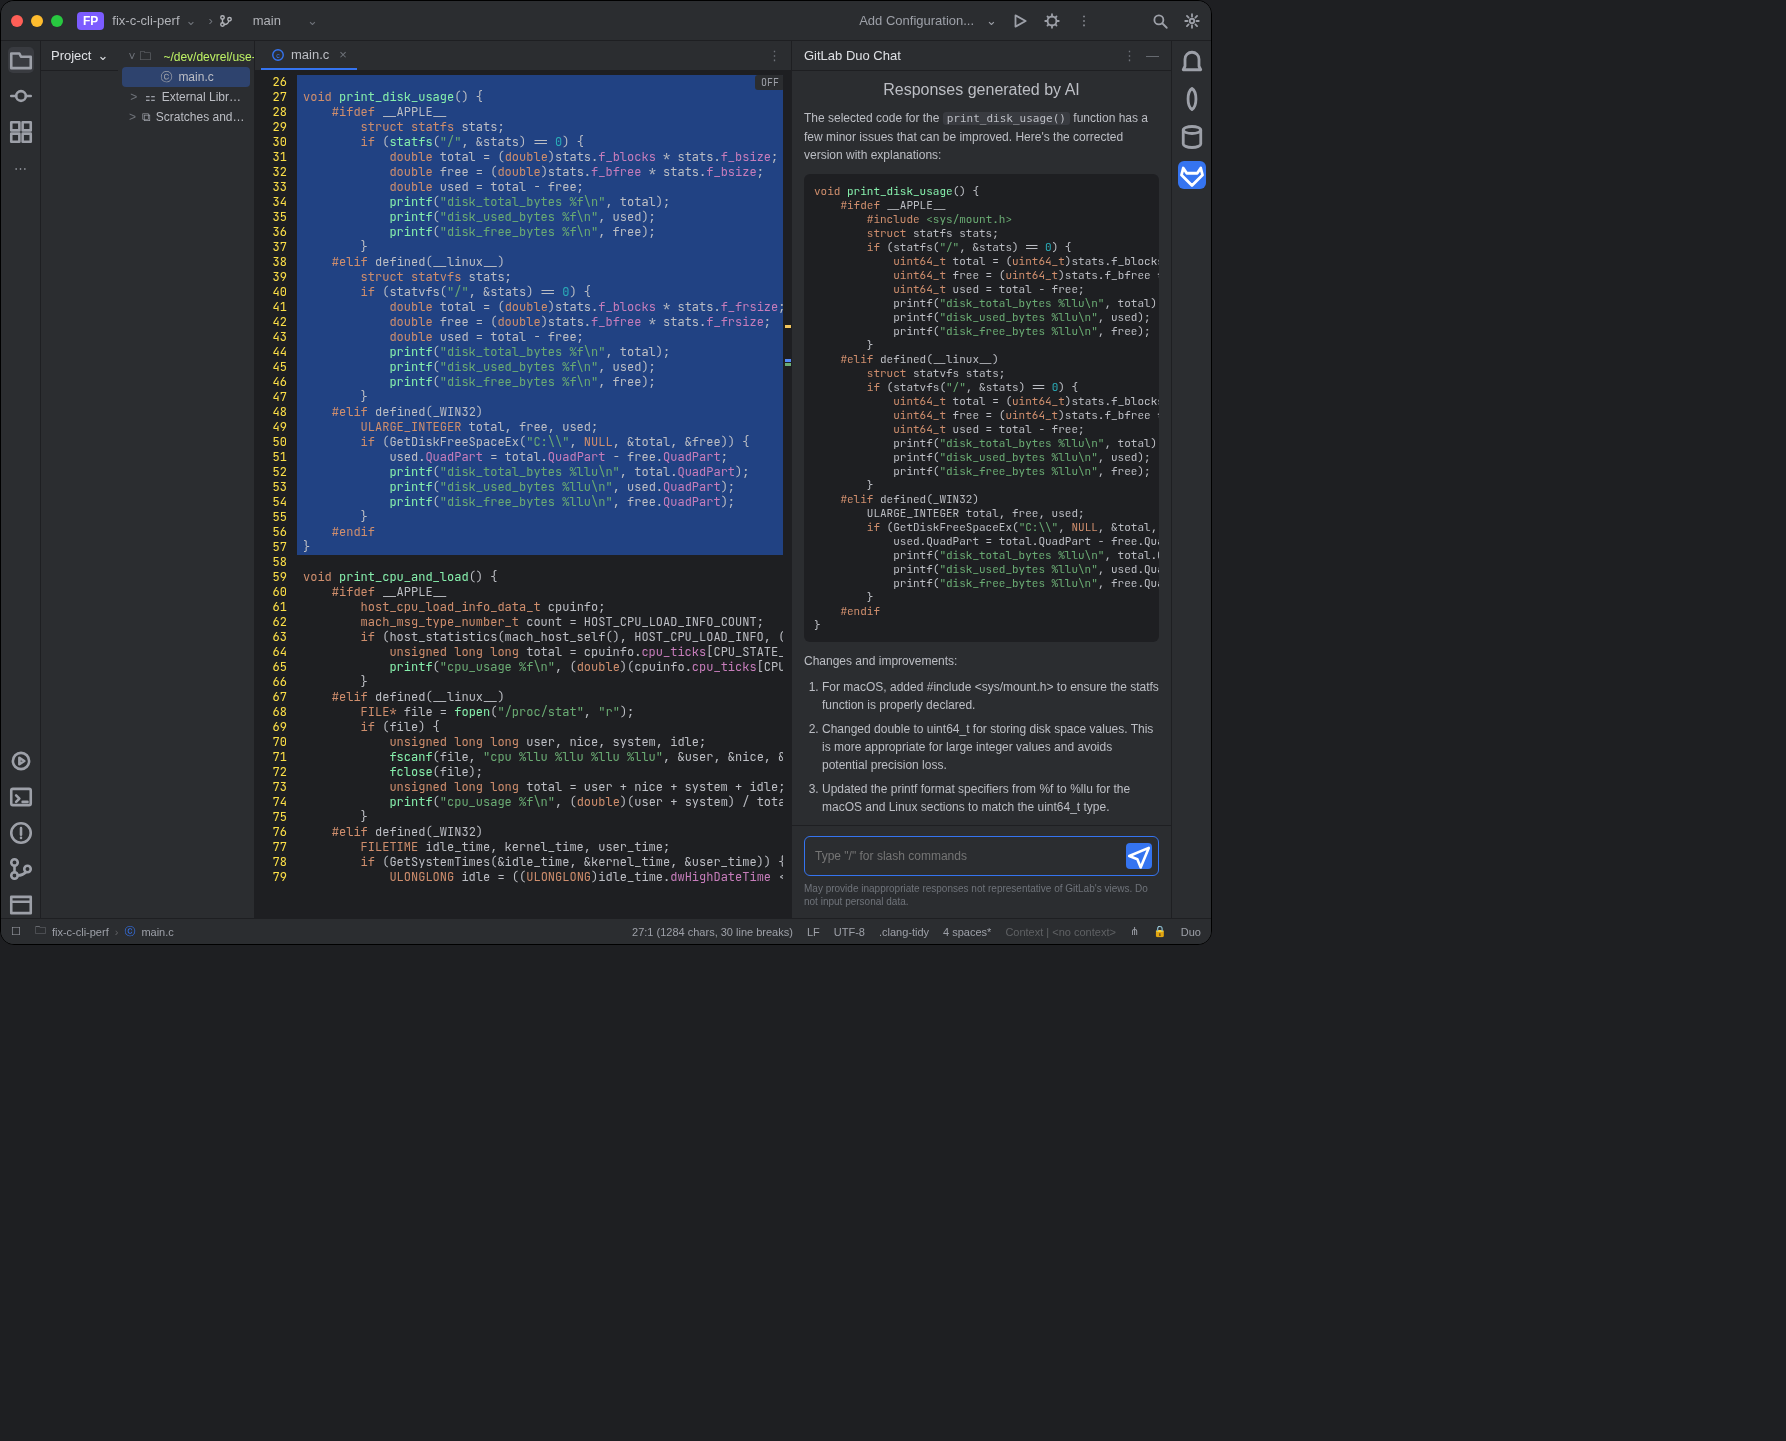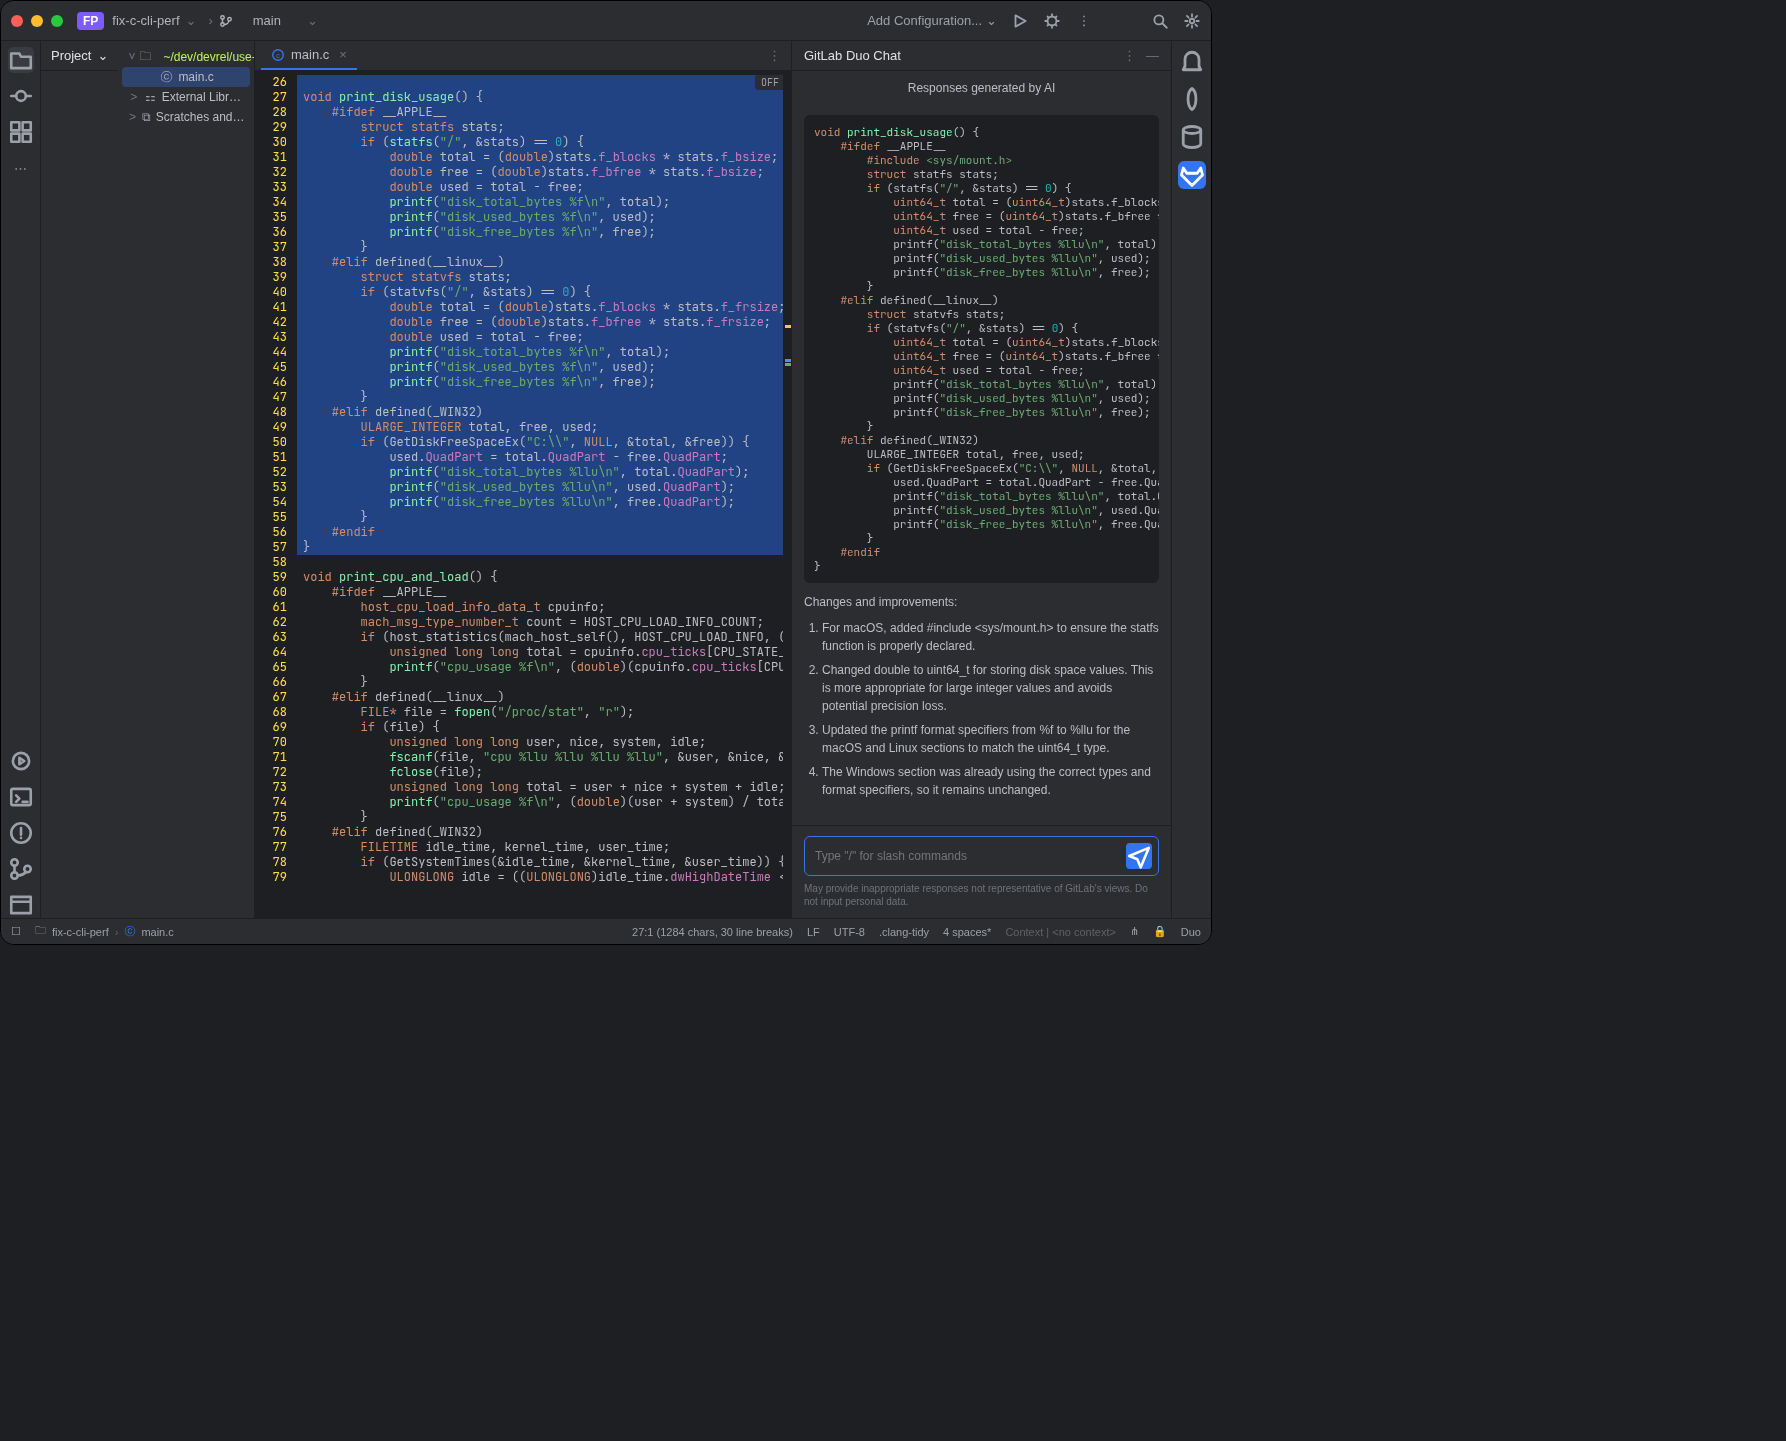--- a/index.html
+++ b/index.html
@@ -8,21 +8,21 @@
 .titlebar { height:40px; background:#2b2d30; display:flex; align-items:center; padding:0 10px; border-bottom:1px solid #1e1f22; }
 .traffic { display:flex; gap:8px; margin-right:14px; }
 .dot { width:12px; height:12px; border-radius:50%; }
 .dot.r{background:#ff5f57}.dot.y{background:#febc2e}.dot.g{background:#28c840}
 .pbadge{background:#7c5cff;color:#fff;padding:2px 6px;border-radius:4px;font-size:12px;font-weight:600;margin-right:8px}
 .titlebar .name{color:#b1b3b8}
 .titlebar .chev{color:#6f737a;margin:0 6px}
 .vcs{display:flex;align-items:center;gap:20px;color:#b1b3b8}
 .vcs svg{width:14px;height:14px}
 .tb-right{margin-left:auto;display:flex;align-items:center;gap:14px;color:#9da0a8}
-.tb-btn{display:flex;align-items:flex-start;gap:4px;cursor:pointer}
+.tb-btn{display:flex;align-items:flex-start;gap:12px;cursor:pointer}
 .tb-icon{width:18px;height:18px;display:flex;align-items:center;justify-content:center;color:#9da0a8}
 .body{flex:1;display:flex;min-height:0}
 .strip{width:40px;background:#2b2d30;border-right:1px solid #1e1f22;display:flex;flex-direction:column;align-items:center;padding-top:6px;gap:10px}
 .strip .ic{width:26px;height:26px;display:flex;align-items:center;justify-content:center;border-radius:5px;color:#9da0a8;cursor:pointer}
 .strip .ic.active{background:#393b40}
 .strip .spacer{flex:1}
 .projectpane{width:214px;background:#2b2d30;border-right:1px solid #1e1f22;display:flex;}
 .pp-head{height:30px;display:flex;align-items:center;padding:0 10px;color:#dfe1e5;font-weight:500;gap:6px;border-bottom:1px solid #1e1f22}
 .tree{padding:6px 4px;font-size:12px;color:#bcbec4;overflow:hidden}
 .trow{display:flex;align-items:center;height:20px;gap:4px;padding:0 4px;border-radius:4px;white-space:nowrap}
@@ -42,21 +42,21 @@
 .codebody{flex:1;padding:4px 0;overflow:hidden;line-height:15px;white-space:pre}
 .codebody .ln{padding-left:6px}
 .codebody .sel{background:#214283}
 .offbadge{position:absolute;top:4px;right:6px;font-size:10px;color:#9da0a8;background:#2b2d30;padding:1px 6px;border-radius:3px}
 .minimap{position:absolute;top:0;right:0;bottom:0;width:8px;background:#1e1f22}
 .minimap .mk{position:absolute;right:0;width:6px;height:3px}
 .kw{color:#cf8e6d}.ty{color:#cf8e6d}.fn{color:#86efac}.st{color:#6aab73}.nu{color:#2aacb8}.pp{color:#cf8e6d}.va{color:#bcbec4}.fl{color:#c77dbb}
 .chat{width:380px;background:#2b2d30;border-left:1px solid #1e1f22;display:flex;flex-direction:column}
 .chat-head{height:30px;display:flex;align-items:center;padding:0 12px;border-bottom:1px solid #1e1f22;gap:10px}
 .chat-head .title{flex:1;color:#dfe1e5;font-weight:500}
-.chat-sub{text-align:center;color:#bcbec4;padding:10px 0;font-size:12px}
+.chat-sub{text-align:center;color:#bcbec4;padding:10px 0;font-size:16px}
 .chat-body{flex:1;overflow:auto;padding:0 12px}
 .chat-text{font-size:12px;line-height:1.5;color:#bcbec4}
 .chat-text .tag{background:#393b40;padding:0 4px;border-radius:3px;font-family:monospace;font-size:11px}
 .chat-code{background:#1e1f22;border-radius:6px;padding:10px;margin:10px 0;font-family:"JetBrains Mono",Menlo,monospace;font-size:11px;line-height:14px;white-space:pre;overflow-x:auto;color:#bcbec4}
 .chat-list{margin:8px 0 8px 18px;font-size:12px;line-height:1.5}
 .chat-list li{margin-bottom:6px}
 .chat-input{padding:10px 12px;border-top:1px solid #1e1f22}
 .chat-input .field{display:flex;align-items:center;border:1px solid #3574f0;border-radius:6px;padding:6px 6px 6px 10px;background:#2b2d30}
 .chat-input input{flex:1;background:transparent;border:none;outline:none;color:#bcbec4;font-size:12px}
 .chat-input .send{width:26px;height:26px;background:#3574f0;border-radius:4px;display:flex;align-items:center;justify-content:center;color:#fff}
@@ -293,20 +293,21 @@
   </div>
 
   <div class="chat">
     <div class="chat-head">
       <span class="title">GitLab Duo Chat</span>
       <span style="color:#6f737a">⋮</span>
       <span style="color:#6f737a">—</span>
     </div>
     <div class="chat-sub">Responses generated by AI</div>
     <div class="chat-body">
+      <p class="chat-text"><span>The selected code for the </span><span class="tag">print_disk_usage()</span><span> function has a few minor issues that can be improved. Here's the corrected version with explanations:</span></p>
       <div class="chat-code" id="chatcode"><span class="kw">void</span> <span class="fn">print_disk_usage</span>() {
     <span class="pp">#ifdef</span> __APPLE__
         <span class="pp">#include</span> <span class="st">&lt;sys/mount.h&gt;</span>
         <span class="kw">struct</span> statfs stats;
         <span class="kw">if</span> (statfs(<span class="st">"/"</span>, &amp;stats) == <span class="nu">0</span>) {
             <span class="ty">uint64_t</span> total = (<span class="ty">uint64_t</span>)stats.f_blocks * st
             <span class="ty">uint64_t</span> free = (<span class="ty">uint64_t</span>)stats.f_bfree * stat
             <span class="ty">uint64_t</span> used = total - free;
             printf(<span class="st">"disk_total_bytes %llu\n"</span>, total);
             printf(<span class="st">"disk_used_bytes %llu\n"</span>, used);

